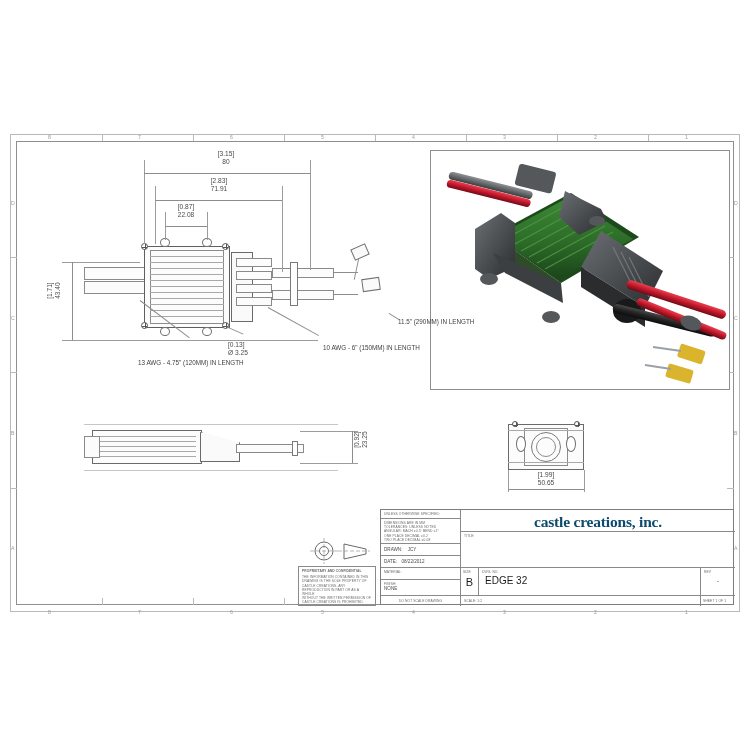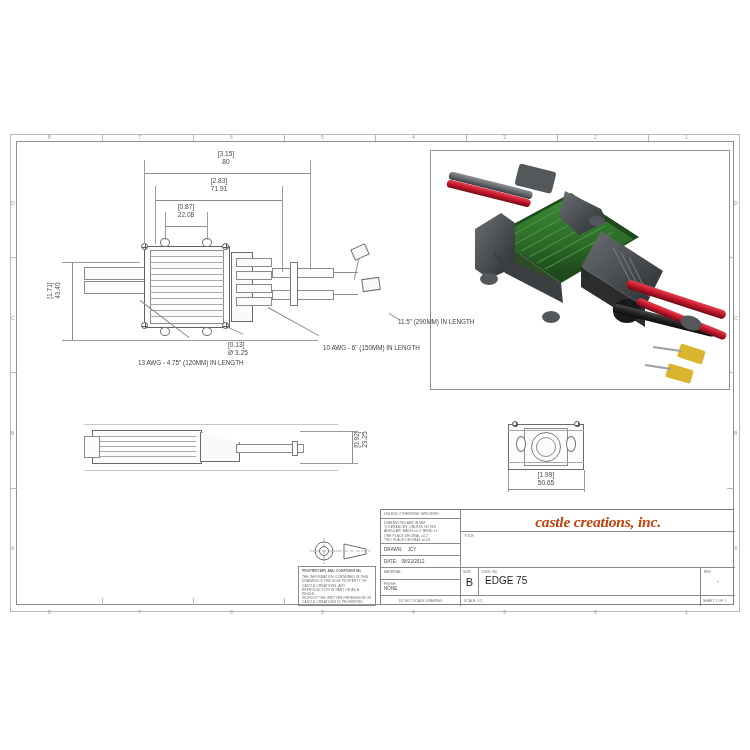--- a/index.html
+++ b/index.html
@@ -39,22 +39,22 @@
 
   
   .tb{position:absolute;left:380px;top:509px;width:354px;height:96px;
       border:1px solid #7d7d7d;box-sizing:border-box;background:#fff;}
   .tb div{box-sizing:border-box;}
   .tbcell{position:absolute;border-right:1px solid #8a8a8a;border-bottom:1px solid #8a8a8a;}
   .tiny{font-size:3.3px;line-height:4.2px;color:#6a6a6a;letter-spacing:.1px;}
   .small{font-size:4.6px;line-height:6px;color:#4a4a4a;}
   .med{font-size:6px;color:#333;}
   .big{font-size:11px;color:#1c1c1c;}
-  .logo{font-family:"Liberation Serif",serif;font-style:italic;font-weight:bold;
-        font-size:15.5px;color:#c2410c;letter-spacing:-.2px;}
+  .logo{font-family:"Liberation Serif",serif;font-weight:bold;
+        font-size:15.5px;color:#0c4a6e;letter-spacing:-.2px;}
   .propblock{position:absolute;left:298px;top:566px;width:78px;height:40px;
              border:1px solid #8a8a8a;box-sizing:border-box;}
 </style>
 </head>
 <body>
 
 <div class="sheet">
 
   <div class="frame-outer"></div>
   <div class="frame-inner"></div>
@@ -458,21 +458,21 @@
       <div class="med" style="padding:2px 6px;"></div>
     </div>
 
     <div class="tbcell" style="left:80px;top:58px;width:18px;height:28px;">
       <div class="tiny" style="padding:2px 0 0 2px;">SIZE</div>
       <div class="big" style="text-align:center;line-height:16px;">B</div>
     </div>
 
     <div class="tbcell" style="left:98px;top:58px;width:222px;height:28px;">
       <div class="tiny" style="padding:2px 0 0 3px;">DWG.  NO.</div>
-      <div style="font-size:10px;color:#1c1c1c;padding:1px 0 0 6px;">EDGE 75</div>
+      <div style="font-size:10px;color:#1c1c1c;padding:1px 0 0 6px;">EDGE 32</div>
     </div>
 
     <div class="tbcell" style="left:320px;top:58px;width:34px;height:28px;border-right:none;">
       <div class="tiny" style="padding:2px 0 0 3px;">REV</div>
       <div class="med" style="text-align:center;padding-top:4px;">-</div>
     </div>
 
     <div class="tbcell" style="left:80px;top:86px;width:240px;height:10px;border-bottom:none;">
       <div class="tiny" style="padding:3px 0 0 3px;">SCALE: 1:2</div>
     </div>

